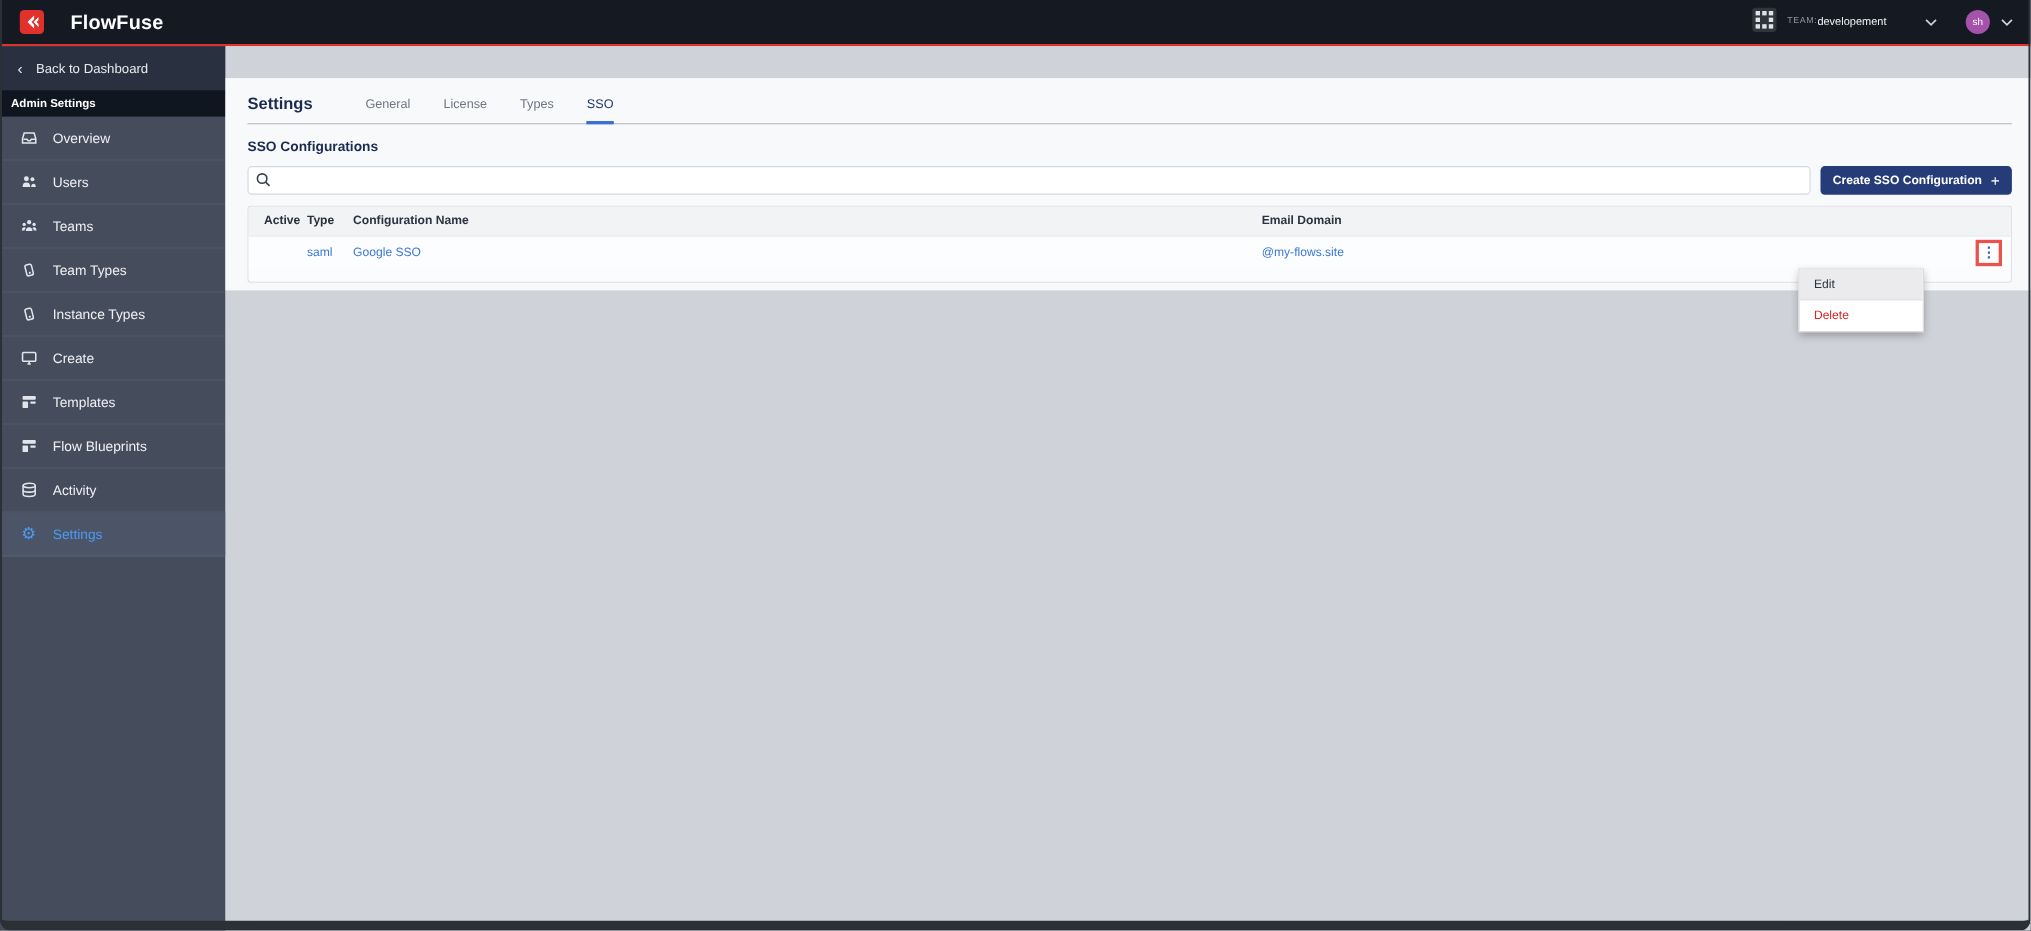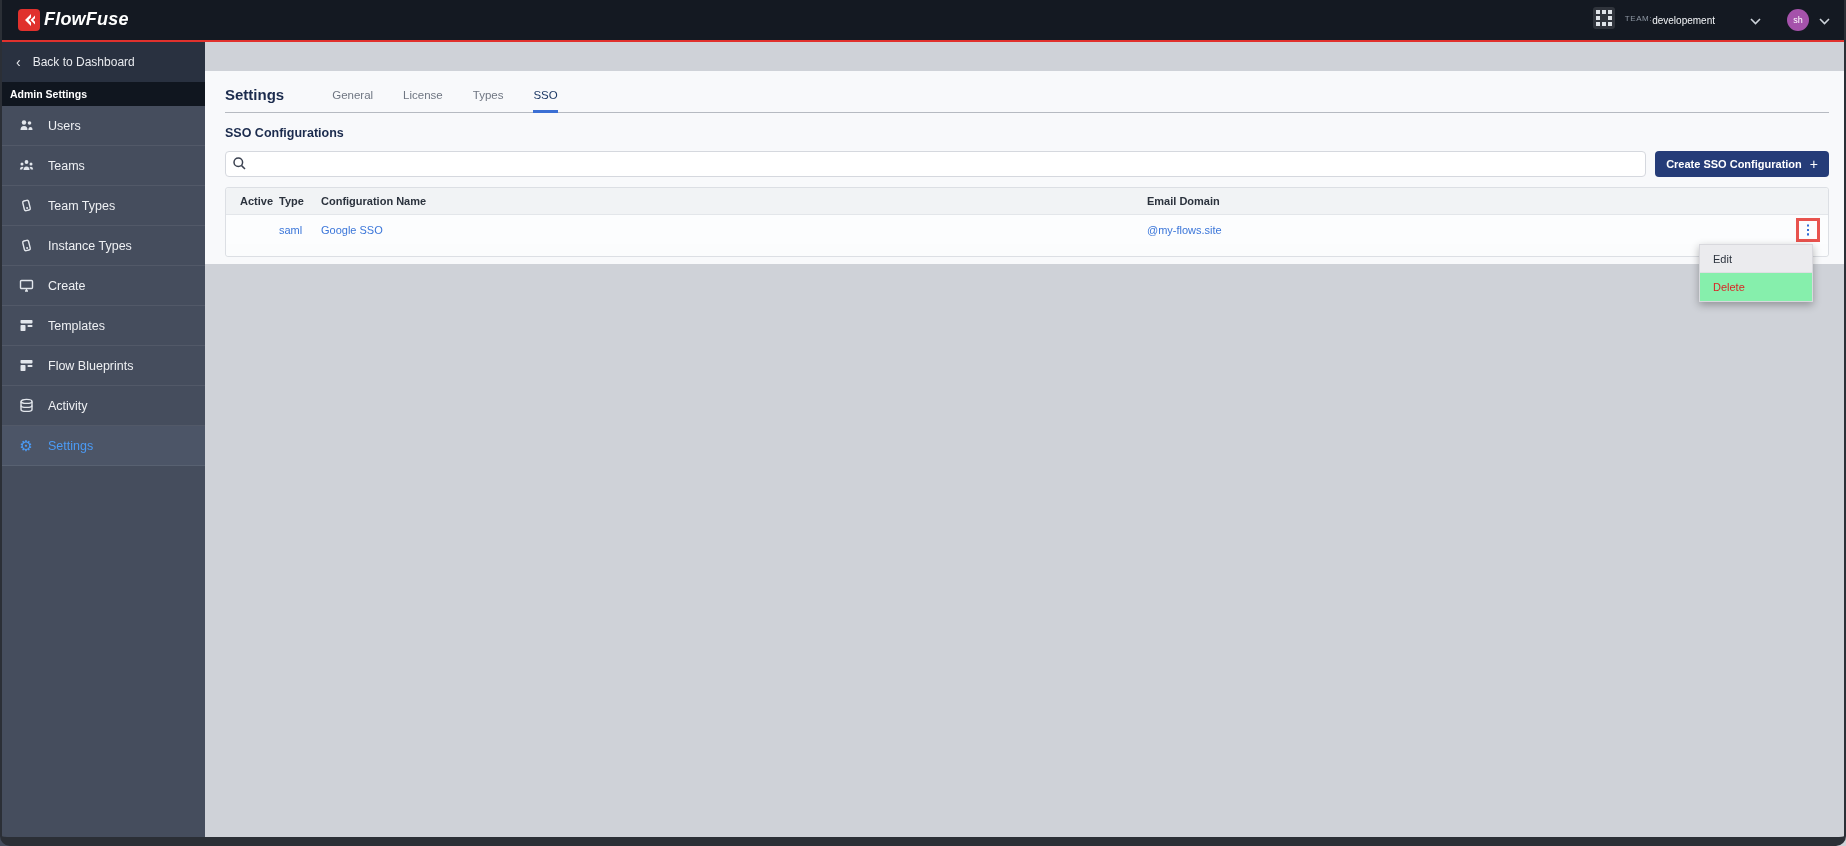--- a/index.html
+++ b/index.html
@@ -10,21 +10,21 @@
     position:relative;
     overflow:hidden;
   }
   .app { width:1846px; height:846px; position:relative; display:flex; flex-direction:column; }
 
   
   .navbar {
     height:40px; background:#141922; display:flex; align-items:center;
     justify-content:space-between; padding:0 16px 0 18px; flex:0 0 auto;
   }
-  .logo { display:flex; align-items:flex-start; gap:4px;font-style:italic; }
+  .logo { display:flex; align-items:center; gap:24px; }
   .logo-badge {
     width:22px; height:22px; background:#e0312d; border-radius:4px;
     display:flex; align-items:center; justify-content:center;
   }
   .logo-text { color:#ffffff; font-size:18px; font-weight:bold; letter-spacing:.2px; }
   .nav-right { display:flex; align-items:center; gap:26px; }
   .team-selector { display:flex; align-items:center; gap:9px; cursor:pointer; }
   .team-meta { display:flex; flex-direction:row; line-height:1.1; }
   .team-label { color:#8e97a3; font-size:8px; letter-spacing:.6px; text-transform:uppercase; }
   .team-name { color:#f2f4f7; font-size:10px; }
@@ -113,21 +113,21 @@
   .table-footer { height:12px; background:#fbfcfd; border-radius:0 0 3px 3px; }
   .actions-cell { display:flex; justify-content:flex-end; padding-right:8px; }
   .kebab-box {
     border:3px solid #e8534e; background:#fdfdfd; width:24px; height:24px;
     display:flex; align-items:center; justify-content:center; cursor:pointer;
   }
   .kebab-glyph { color:#2563d4; font-size:13px; font-weight:bold; line-height:1; letter-spacing:0; }
 
   
   .context-menu {
-    position:absolute; left:1494px; top:202px; width:114px; background:#86efac;
+    position:absolute; left:1430px; top:202px; width:114px; background:#ffffff;
     border:1px solid #d8d8dd; box-shadow:0 3px 8px rgba(0,0,0,.3); z-index:10;
   }
   .menu-item {
     height:28px; display:flex; align-items:center; padding-left:13px; font-size:11px;
     color:#2b323d; cursor:pointer;
   }
   .menu-item.hovered { background:#ebebee; border-bottom:1px solid #dfdfe3; }
   .menu-item.danger { color:#d92626; }
 
   
@@ -195,20 +195,28 @@
 
     <aside class="sidebar">
       <div class="back-row">
         <span class="back-chev">‹</span>
         <span>Back to Dashboard</span>
       </div>
       <div class="section-label">Admin Settings</div>
 
       <div class="nav-item">
         <span class="ic">
+          <svg width="15" height="15" viewBox="0 0 15 15">
+              <path d="M3 3 h9 l1.5 5 v4 h-12 v-4 Z M2.5 8.5 h3 l1 1.5 h2 l1-1.5 h3.5" fill="none" stroke="#e2e6ec" stroke-width="1.4"></path>
+            </svg>
+        </span>
+        <span>Overview</span>
+      </div>
+      <div class="nav-item">
+        <span class="ic">
           <svg width="15" height="15" viewBox="0 0 15 15" fill="#e2e6ec">
               <circle cx="5" cy="4.5" r="2.2"></circle>
               <circle cx="10.5" cy="5" r="1.8"></circle>
               <path d="M1.5 12 q0-4 3.5-4 t3.5 4 Z"></path>
               <path d="M9.3 12 q0.2-3 2.2-3 t2 3 Z"></path>
             </svg>
         </span>
         <span>Users</span>
       </div>
       <div class="nav-item">

